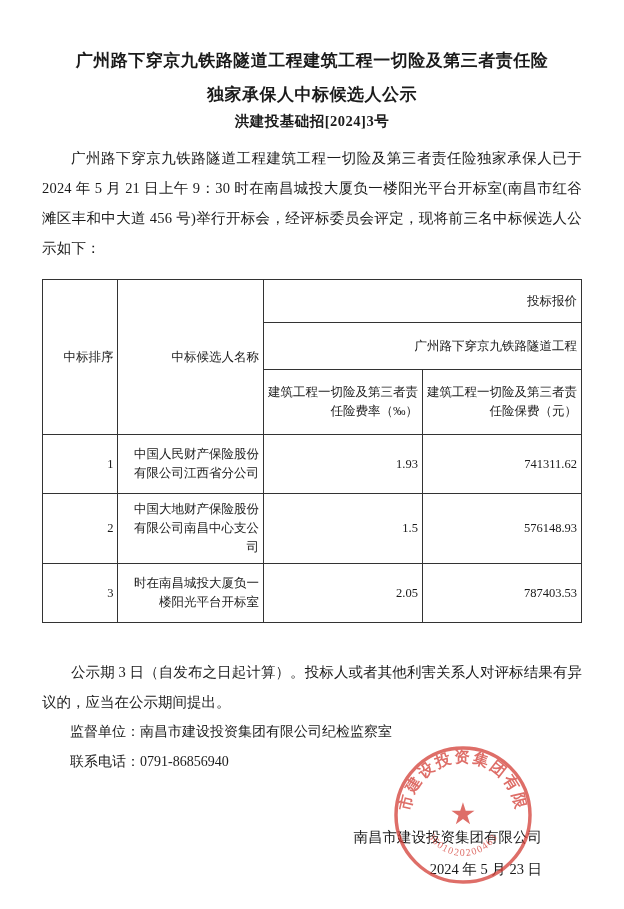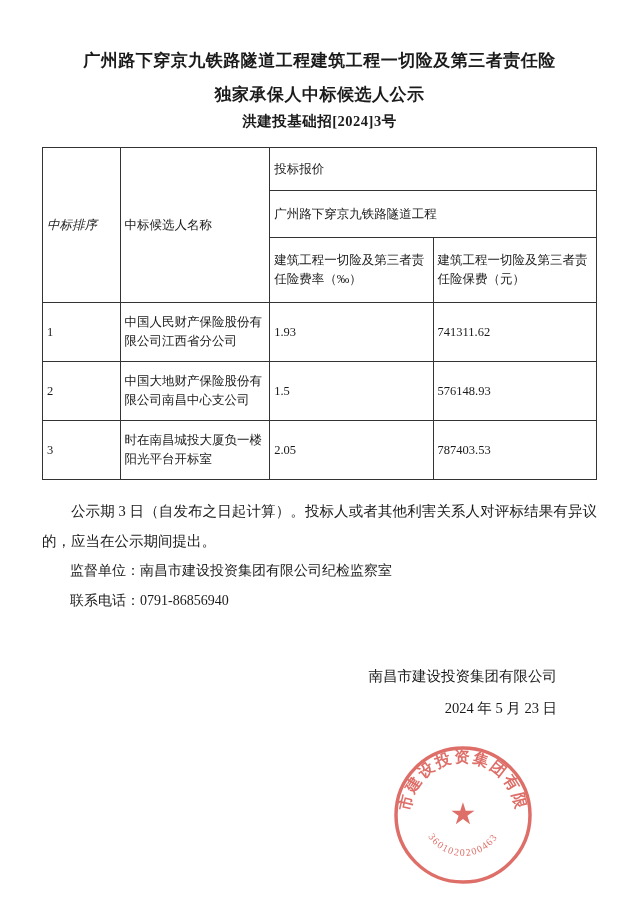--- a/index.html
+++ b/index.html
@@ -13,21 +13,21 @@
     font-family: "Liberation Serif", "DejaVu Serif", serif;
     color: #1a1a1a;
     position: relative;
     overflow: hidden;
   }
   .page {
     position: relative;
     width: 624px;
     height: 909px;
     box-sizing: border-box;
-    padding: 44px 27px 20px 42px;
+    padding: 44px 42px 20px 42px;
   }
   .title {
     text-align: center;
     font-size: 17px;
     font-weight: bold;
     line-height: 34px;
     letter-spacing: 0.5px;
   }
   .doc-number {
     text-align: center;
@@ -45,36 +45,36 @@
   }
   table.bid-table {
     width: 100%;
     border-collapse: collapse;
     margin-top: 16px;
     table-layout: fixed;
   }
   table.bid-table td,
   table.bid-table th {
     border: 1px solid #333;
-    text-align: left;
+    text-align: right;
     vertical-align: middle;
     font-size: 12.5px;
     font-weight: normal;
     line-height: 19px;
     padding: 6px 4px;
   }
   .col-rank { width: 14%; }
   .col-name { width: 27%; }
   .col-rate { width: 29.5%; }
   .col-fee  { width: 29.5%; }
-  .h-tall { height: 52px; font-style: italic; }
+  .h-tall { height: 52px; }
   .row-data td { height: 46px; }
   .num-cell { font-family: "Liberation Serif", serif; }
   .after-table {
-    margin-top: 16px;
+    margin-top: 34px;
   }
   .para {
     font-size: 14.5px;
     line-height: 30px;
     text-indent: 2em;
     text-align: justify;
   }
   .para-noindent {
     font-size: 14px;
     line-height: 30px;
@@ -103,20 +103,21 @@
 
 <div class="page">
 
   <div class="title">
     <div>广州路下穿京九铁路隧道工程建筑工程一切险及第三者责任险</div>
     <div>独家承保人中标候选人公示</div>
   </div>
 
   <div class="doc-number">洪建投基础招[2024]3号</div>
 
+  <div class="body-text">广州路下穿京九铁路隧道工程建筑工程一切险及第三者责任险独家承保人已于 2024 年 5 月 21 日上午 9：30 时在南昌城投大厦负一楼阳光平台开标室(南昌市红谷滩区丰和中大道 456 号)举行开标会，经评标委员会评定，现将前三名中标候选人公示如下：</div>
 
   <table class="bid-table">
     <colgroup>
       <col class="col-rank">
       <col class="col-name">
       <col class="col-rate">
       <col class="col-fee">
     </colgroup>
     <tbody>
       <tr>

